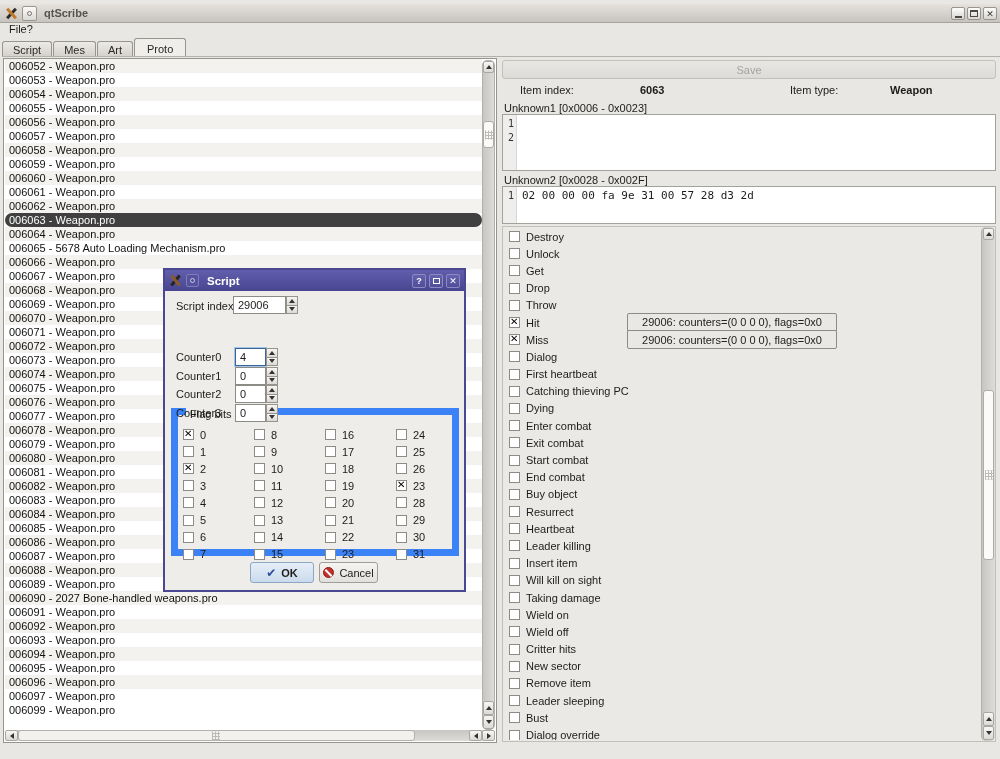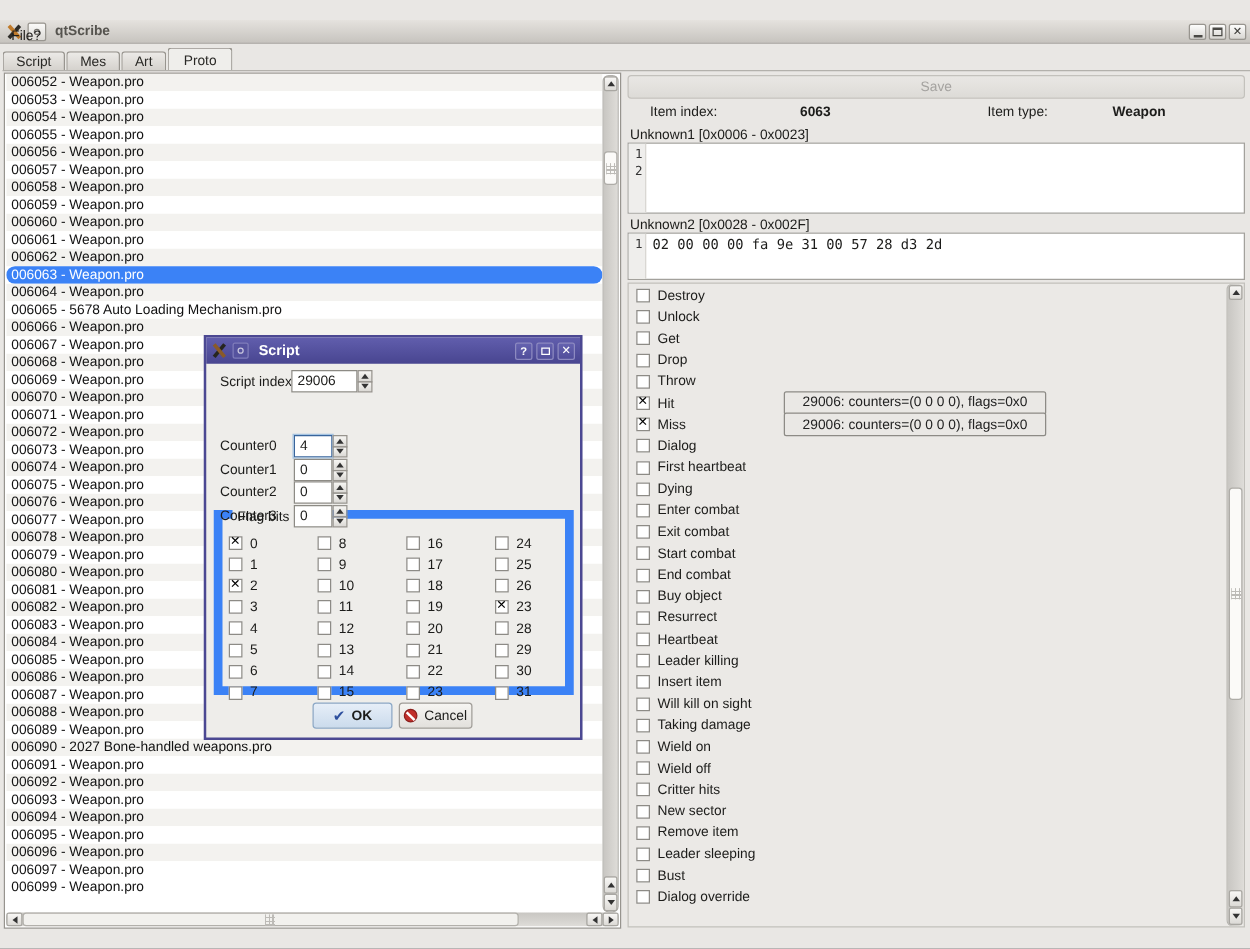--- a/index.html
+++ b/index.html
@@ -1,21 +1,21 @@
 <!DOCTYPE html>
 <html><head>
 <meta charset="utf-8">
 <style>
   * { box-sizing: border-box; }
   html,body { margin:0; padding:0; }
   body { font-family:"Liberation Sans","DejaVu Sans",sans-serif; font-size:11px; color:#1c1c1a; background:#555; }
   #win { position:relative; width:1000px; height:759px; background:#e9e7e4; overflow:hidden; }
 
   
-  .titlebar { position:absolute; top:16px; left:0; right:0; height:19px;
+  .titlebar { position:absolute; top:4px; left:0; right:0; height:19px;
     background:linear-gradient(#e5e2de,#c7c4bf); border-bottom:1px solid #a5a29d;
     display:flex; align-items:center; padding:0 3px; }
   .app-icon { position:relative; width:13px; height:13px; margin-left:2px; }
   .app-icon::before { content:""; position:absolute; left:5px; top:0; width:3px; height:13px; background:#2e2c28; transform:rotate(42deg); }
   .app-icon::after  { content:""; position:absolute; left:5px; top:0; width:3px; height:13px; background:#c07a2a; transform:rotate(-42deg); }
   .emb-icon { width:15px; height:15px; margin-left:4px; background:linear-gradient(#fbfaf8,#dcdad6);
     border:1px solid #999690; border-radius:2px; position:relative; }
   .emb-icon::after { content:""; position:absolute; inset:4px; border:1px solid #76736e; border-radius:50%; }
   .wtitle { margin-left:7px; font-weight:bold; color:#55534e; }
   .win-btns { position:absolute; right:3px; top:3px; display:flex; gap:2px; }
@@ -33,21 +33,21 @@
   .tab { background:linear-gradient(#eceae7,#d5d2cd); border:1px solid #98958f; border-bottom:none;
     border-radius:3px 3px 0 0; padding:2px 10px 2px; margin-right:1px; height:15px; color:#2a2926; }
   .tab.active { background:#efeeeb; height:18px; padding:4px 12px 2px; font-weight:normal; z-index:2;text-align:center; }
 
   
   .list-frame { position:absolute; left:3px; top:58px; width:494px; height:685px; background:#fff; border:1px solid #97948e; }
   #protoRows { position:absolute; left:1px; top:0; right:14px; bottom:12px; overflow:hidden; }
   .lrow { height:14px; line-height:14px; padding-left:4px; white-space:nowrap; color:#111; }
   .lrow.even { background:#f3f2ef; }
   .lrow.odd  { background:#ffffff; }
-  .lrow.sel  { background:#3b82f6; color:#fff;border-radius:7px; }
+  .lrow.sel  { background:#404040; color:#fff;border-radius:7px; }
 
   
   .sbtn { display:flex; align-items:center; justify-content:center; background:linear-gradient(#f8f7f5,#dcdad6);
     border:1px solid #a9a7a2; border-radius:2px; }
   .t-up    { width:0; height:0; border-left:3px solid transparent; border-right:3px solid transparent; border-bottom:4px solid #333; }
   .t-down  { width:0; height:0; border-left:3px solid transparent; border-right:3px solid transparent; border-top:4px solid #333; }
   .t-left  { width:0; height:0; border-top:3px solid transparent; border-bottom:3px solid transparent; border-right:4px solid #333; }
   .t-right { width:0; height:0; border-top:3px solid transparent; border-bottom:3px solid transparent; border-left:4px solid #333; }
   .vscroll { position:absolute; top:1px; right:1px; bottom:12px; width:13px;
     background:linear-gradient(to right,#c8c6c2,#dedcd8); border:1px solid #b2b0ab; border-radius:5px; }
@@ -306,20 +306,24 @@
           <div class="evrow">
             <span class="cb"></span>
             <span class="evlabel">Dialog</span>
           </div>
           <div class="evrow">
             <span class="cb"></span>
             <span class="evlabel">First heartbeat</span>
           </div>
           <div class="evrow">
             <span class="cb"></span>
+            <span class="evlabel">Catching thieving PC</span>
+          </div>
+          <div class="evrow">
+            <span class="cb"></span>
             <span class="evlabel">Dying</span>
           </div>
           <div class="evrow">
             <span class="cb"></span>
             <span class="evlabel">Enter combat</span>
           </div>
           <div class="evrow">
             <span class="cb"></span>
             <span class="evlabel">Exit combat</span>
           </div>

